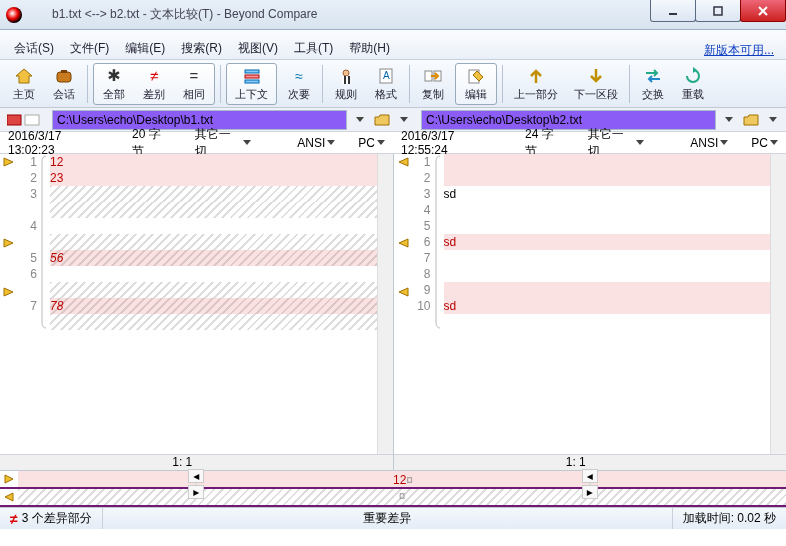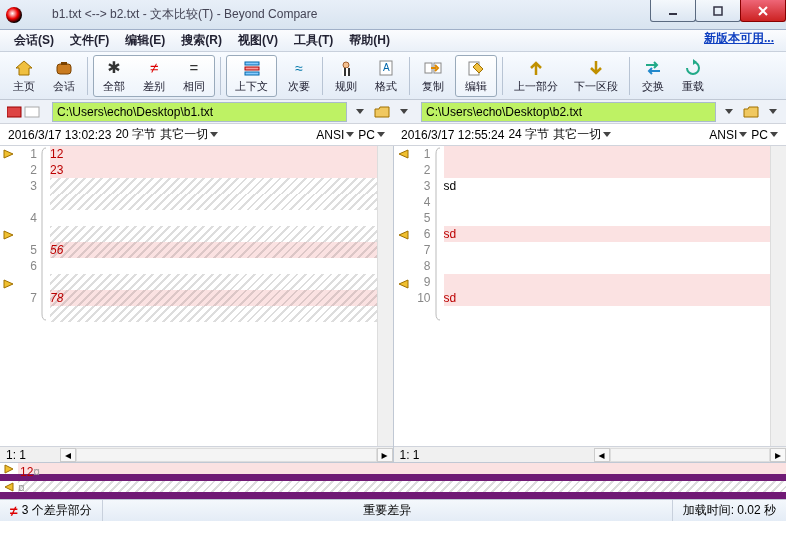--- a/index.html
+++ b/index.html
@@ -8,44 +8,44 @@
 
 .titlebar { height: 30px; background: linear-gradient(#e8eff8, #d8e4f0); display: flex; align-items: center; border-bottom: 1px solid #a0b0c8; gap: 24px; }
 .titlebar .icon-app { width: 16px; height: 16px; border-radius: 50%; background: radial-gradient(circle at 40% 40%, #fff, #e00 40%, #000 70%); margin: 0 6px; }
 .titlebar .title { color: #445; flex: 1; font-size: 12px; }
 .winbtns { display: flex; height: 100%; }
 .winbtn { width: 46px; height: 22px; display: flex; align-items: center; justify-content: center; border: 1px solid #5a6a80; border-top: none; margin-left: -1px; background: linear-gradient(#f4f8fc,#dce6f2); border-radius: 0 0 3px 3px; }
 .winbtn.close { background: linear-gradient(#e67,#c22); border-color: #800; }
 .winbtn svg { display:block; }
 
 
-.menubar { height: 22px; background: linear-gradient(#fbfcfe,#eaf0f8); border-bottom: 1px solid #c8d0dc; display: flex; align-items: flex-start; padding: 0 6px; font-weight: bold; }
+.menubar { height: 30px; background: linear-gradient(#fbfcfe,#eaf0f8); border-bottom: 1px solid #c8d0dc; display: flex; align-items: flex-end; padding: 0 6px; }
 .menubar .menu { padding: 2px 8px; color: #223; cursor: default; }
 .menubar .spacer { flex: 1; }
 .menubar .newver { color: #1040c0; text-decoration: underline; padding-right: 6px; }
 
 
 .toolbar { height: 48px; background: linear-gradient(#f8fbff,#e4ecf6); border-bottom: 1px solid #c0c8d4; display: flex; align-items: center; padding: 0 4px; }
 .toolgrp { display: flex; border: 1px solid transparent; border-radius: 3px; margin: 0 2px; }
 .toolgrp.boxed { border-color: #9ab; background: linear-gradient(#fff,#eef4fb); }
 .toolbtn { display: flex; flex-direction: column; align-items: center; justify-content: center; padding: 2px 8px 2px; min-width: 40px; gap: 1px; }
 .toolbtn .ticon { width: 22px; height: 20px; display:flex; align-items:center; justify-content:center; }
 .toolbtn .tlabel { font-size: 11px; color: #223; }
 .vsep { width: 1px; height: 38px; background: #b8c4d4; margin: 0 3px; }
 
 
 .pathbar { height: 24px; background: #eef2f8; border-bottom: 1px solid #d0d4dc; display: flex; align-items: center; }
 .eqicon { width: 48px; display:flex; align-items:center; justify-content:center; }
 .pathcell { flex: 1; display: flex; align-items: center; padding: 0 4px; gap: 4px; }
-.pathinput { flex: 1; height: 20px; border: 1px solid #abc; background: #bef264; padding: 0 4px; font-size: 12px; }
+.pathinput { flex: 1; height: 20px; border: 1px solid #abc; background: #8b5cf6; padding: 0 4px; font-size: 12px; }
 .smallbtn { width: 18px; height: 18px; display:flex; align-items:center; justify-content:center; border: 1px solid transparent; }
 
 
 .infobar { height: 22px; display: flex; align-items: center; border-bottom: 1px solid #d0d4dc; }
-.infocell { flex: 1; display: flex; align-items: center; padding: 0 8px; gap: 4px; font-size: 12px; }
+.infocell { flex: 1; display: flex; align-items: center; padding: 0 8px; gap: 23px; font-size: 12px; }
 .infocell .dd { display:flex; align-items:center; gap:2px; }
 .tri { width: 0; height: 0; border-left: 4px solid transparent; border-right: 4px solid transparent; border-top: 5px solid #444; }
 
 
 .panes { display: flex; height: 316px; }
 .pane { flex: 1; display: flex; flex-direction: column; border-right: 1px solid #c0c8d4; position: relative; }
 .pane:last-child { border-right: none; }
 .editor { flex: 1; display: flex; background: #fff; overflow: hidden; position:relative; }
 .marker-col { width: 18px; background: #fff; }
 .lnum-col { width: 22px; background: #fff; text-align: right; padding-right: 3px; color: #888; font-family: Consolas, monospace; font-size: 12px; }
@@ -53,29 +53,29 @@
 .text-col { flex: 1; font-family: Consolas, monospace; font-size: 12px; position: relative; }
 .row { height: 16px; line-height: 16px; white-space: pre; }
 .row.diff { background: #fbe2e2; color: #b00; }
 .row.hatch { background: repeating-linear-gradient(135deg, #ddd 0 2px, #fff 2px 6px); }
 .row.hatchdiff { background: #fbe2e2; background-image: repeating-linear-gradient(135deg, rgba(0,0,0,.12) 0 2px, transparent 2px 6px); color:#b00;font-style:italic; }
 .marker { width: 14px; height: 14px; margin: 1px auto; }
 .arrow-right { fill: #f0c030; stroke: #a07000; }
 .arrow-left { fill: #f0c030; stroke: #a07000; }
 .bracket-col svg { position:absolute; left:0; top:0; }
 
-.hscroll { height: 16px; background: #f0f0f0; border-top: 1px solid #d0d4dc; display:flex; align-items:center; }
+.hscroll { height: 16px; background: #f0f0f0; border-top: 1px solid #d0d4dc; display:flex; align-items:center;flex-direction:column; }
 .hscroll .track { flex:1; height:14px; background:#f4f4f4; border:1px solid #ddd; position:relative; }
 .hscroll .lbl { width: 60px; padding-left: 6px; }
 .hscroll .text { width: 140px; text-align: center; }
 .sarrow { width:16px; height:14px; border:1px solid #ccc; background:#f8f8f8; display:flex; align-items:center; justify-content:center; }
 
 
 .detail { border-top: 1px solid #c0c8d4; }
-.drow { height: 18px; display:flex; align-items:center; border-bottom: 7px solid #701a75; background:#fff; }
+.drow { height: 18px; display:flex; align-items:center; border-bottom: 2px solid #701a75; background:#fff;text-align:center; }
 .drow .dar { width: 18px; display:flex; align-items:center; justify-content:center; }
 .drow .dtxt { flex:1; font-family: Consolas, monospace; font-size:12px; color:#b00; background:#fbe2e2; height:100%; line-height:18px; padding-left:2px; }
 .drow .dtxt2 { flex:1; font-family: Consolas, monospace; font-size:12px; background: repeating-linear-gradient(135deg, #ddd 0 2px, #fff 2px 6px); height:100%; }
 .pilcrow { color:#999; }
 
 
 .statusbar { height: 22px; background: linear-gradient(#f4f8fc,#e4ecf6); border-top: 1px solid #c0c8d4; display:flex; align-items:center; font-size:12px; }
 .statusbar .seg { padding: 0 10px; border-right: 1px solid #c8d0dc; height: 100%; display:flex; align-items:center; gap:4px;}
 .statusbar .seg.grow { flex:1; border-right: 1px solid #c8d0dc; }
 .neq { color:#d00; font-weight:bold; font-size:14px; }

